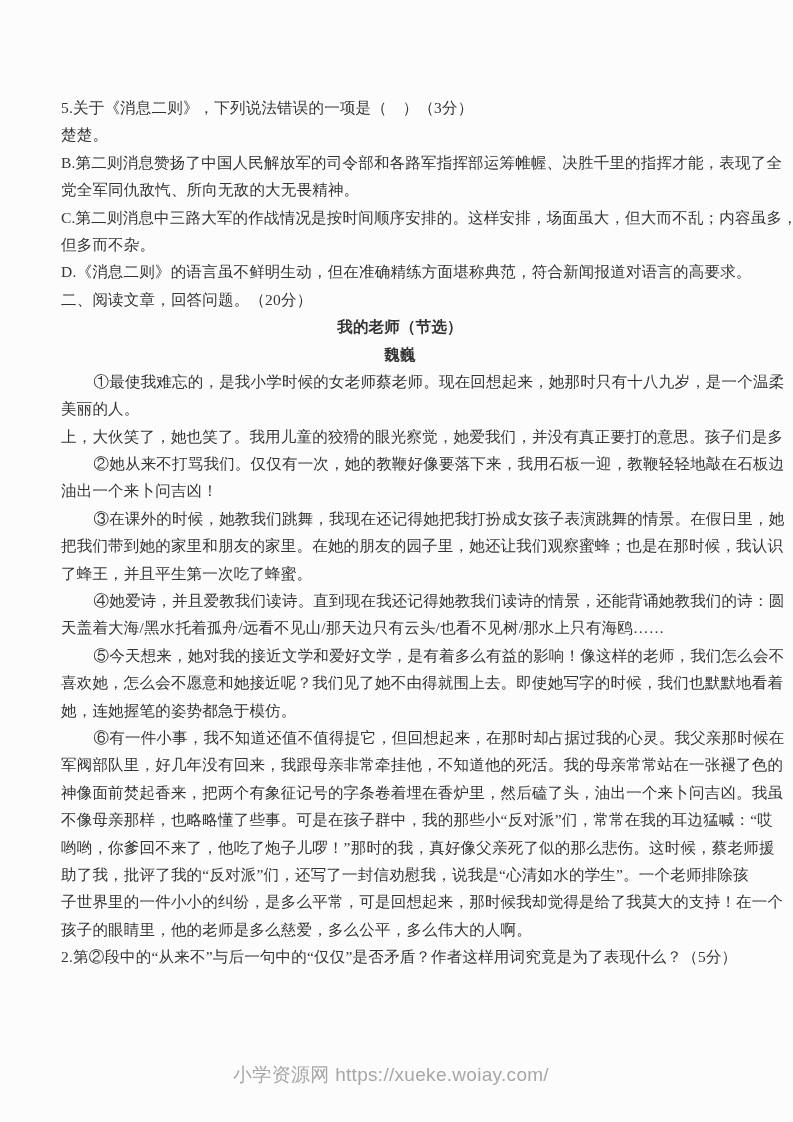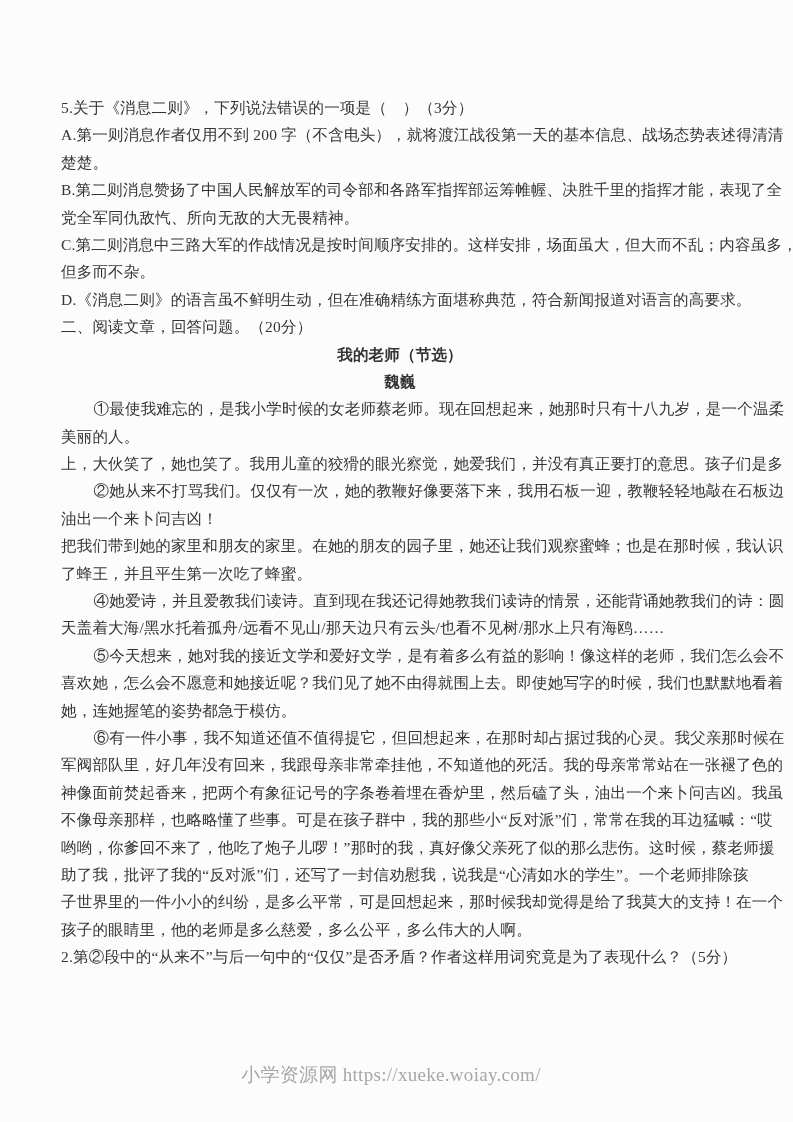--- a/index.html
+++ b/index.html
@@ -38,48 +38,48 @@
   }
   .line.indent {
     text-indent: 2.1em;
   }
   .footer {
     position: absolute;
     left: 0;
     right: 11px;
     top: 1062px;
     text-align: center;
-    font-family: Liberation Serif, serif;
+    font-family: Liberation Sans, sans-serif;
     font-size: 19px;
     line-height: 26px;
     color: var(--watermark-color, #a7a7a7);
     letter-spacing: 0.3px;
   }
 </style>
 </head>
 <body>
 
 <div class="page">
   <div class="content">
       <div class="line">5.关于《消息二则》，下列说法错误的一项是（　）（3分）</div>
-      <div class="line">A.第一则消息作者仅用不到 200 字（不含电头），就将渡江战役第一天的基本信息、战场态势表述得清清</div>
       <div class="line">楚楚。</div>
       <div class="line">B.第二则消息赞扬了中国人民解放军的司令部和各路军指挥部运筹帷幄、决胜千里的指挥才能，表现了全</div>
       <div class="line">党全军同仇敌忾、所向无敌的大无畏精神。</div>
       <div class="line">C.第二则消息中三路大军的作战情况是按时间顺序安排的。这样安排，场面虽大，但大而不乱；内容虽多，</div>
       <div class="line">但多而不杂。</div>
       <div class="line">D.《消息二则》的语言虽不鲜明生动，但在准确精练方面堪称典范，符合新闻报道对语言的高要求。</div>
       <div class="line">二、阅读文章，回答问题。（20分）</div>
       <div class="line center bold">我的老师（节选）</div>
       <div class="line center bold">魏巍</div>
       <div class="line indent">①最使我难忘的，是我小学时候的女老师蔡老师。现在回想起来，她那时只有十八九岁，是一个温柔</div>
       <div class="line">美丽的人。</div>
       <div class="line">上，大伙笑了，她也笑了。我用儿童的狡猾的眼光察觉，她爱我们，并没有真正要打的意思。孩子们是多</div>
       <div class="line indent">②她从来不打骂我们。仅仅有一次，她的教鞭好像要落下来，我用石板一迎，教鞭轻轻地敲在石板边</div>
       <div class="line">油出一个来卜问吉凶！</div>
+      <div class="line indent">③在课外的时候，她教我们跳舞，我现在还记得她把我打扮成女孩子表演跳舞的情景。在假日里，她</div>
       <div class="line">把我们带到她的家里和朋友的家里。在她的朋友的园子里，她还让我们观察蜜蜂；也是在那时候，我认识</div>
       <div class="line">了蜂王，并且平生第一次吃了蜂蜜。</div>
       <div class="line indent">④她爱诗，并且爱教我们读诗。直到现在我还记得她教我们读诗的情景，还能背诵她教我们的诗：圆</div>
       <div class="line">天盖着大海/黑水托着孤舟/远看不见山/那天边只有云头/也看不见树/那水上只有海鸥……</div>
       <div class="line indent">⑤今天想来，她对我的接近文学和爱好文学，是有着多么有益的影响！像这样的老师，我们怎么会不</div>
       <div class="line">喜欢她，怎么会不愿意和她接近呢？我们见了她不由得就围上去。即使她写字的时候，我们也默默地看着</div>
       <div class="line">她，连她握笔的姿势都急于模仿。</div>
       <div class="line indent">⑥有一件小事，我不知道还值不值得提它，但回想起来，在那时却占据过我的心灵。我父亲那时候在</div>
       <div class="line">军阀部队里，好几年没有回来，我跟母亲非常牵挂他，不知道他的死活。我的母亲常常站在一张褪了色的</div>
       <div class="line">神像面前焚起香来，把两个有象征记号的字条卷着埋在香炉里，然后磕了头，油出一个来卜问吉凶。我虽</div>

